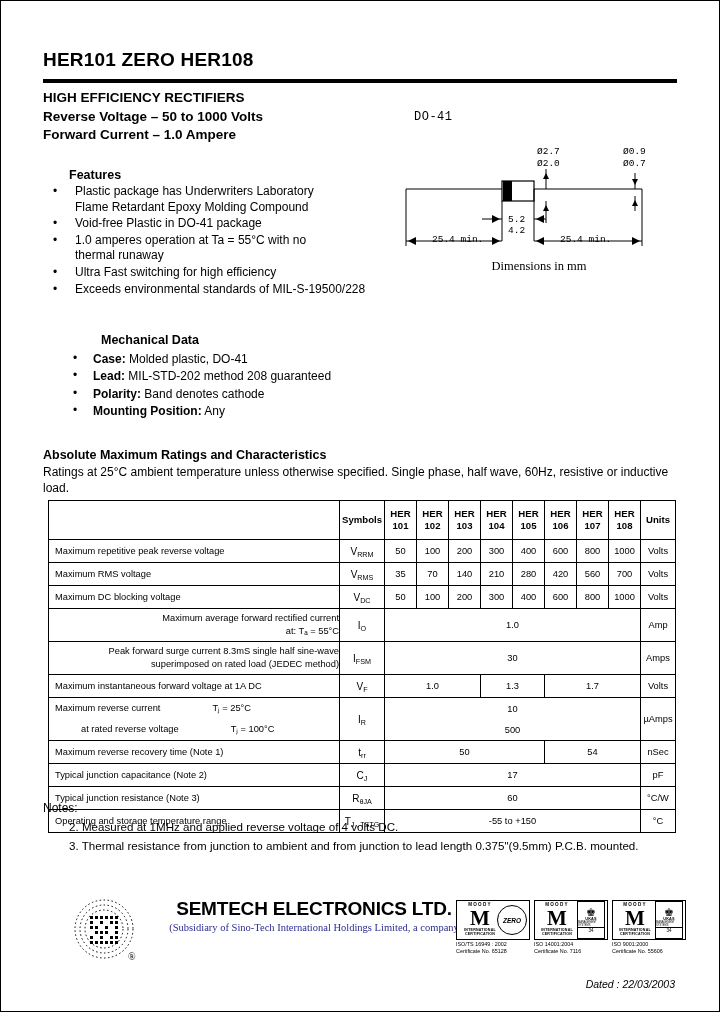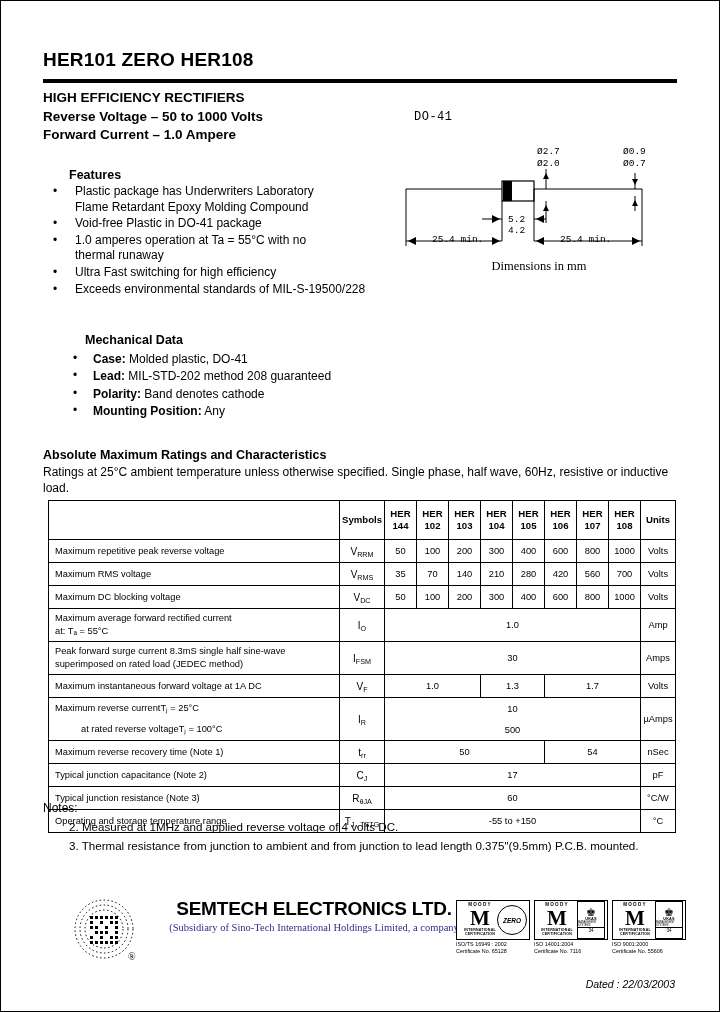--- a/index.html
+++ b/index.html
@@ -78,21 +78,21 @@
     left: 46px;
     top: 183px;
     width: 330px;
   }
   #features-list .cont {
     display: block;
     padding-left: 2px;
   }
 
   
-  #mech-head { position: absolute; left: 44px; top: 332px; padding-left: 40px; }
+  #mech-head { position: absolute; left: 60px; top: 332px; padding-left: 40px; }
   #mech-list {
     position: absolute;
     left: 66px;
     top: 350px;
     width: 330px;
   }
   #mech-list li { line-height: 16.4px; }
   #mech-list b { font-weight: bold; }
 
   
@@ -179,23 +179,24 @@
     height: 34px;
     line-height: 12px;
   }
   #ratings-table thead td.sym,
   #ratings-table thead td.units { font-weight: bold; font-size: 9.6px; }
   .r2 { display: block; }
   .row-tall td { height: 28px; }
   .row-norm td { height: 18px; }
   .tcell-split { text-align: center; }
   sub { font-size: 7.2px; vertical-align: baseline; position: relative; top: 2px; }
-  .descline { display: block; }
+  .descline { display: block; text-align: right; }
   .desc .rt {
     display: inline-block;
+    margin-left: 52px;
   }
 
   
   #notes-head {
     position: absolute;
     left: 42px;
     top: 800px;
     font-size: 12px;
   }
   #notes-list {
@@ -450,21 +451,21 @@
   <div id="amr-head" class="sec-head">Absolute Maximum Ratings and Characteristics</div>
   <div id="amr-note">Ratings at 25°C ambient temperature unless otherwise specified. Single phase, half wave, 60Hz, resistive or inductive load.</div>
 
   <table id="ratings-table">
     <thead>
       <tr>
         <td class="desc"></td>
         <td class="sym">Symbols</td>
         <td class="val">
           <span class="r2">HER</span>
-          <span class="r2">144</span>
+          <span class="r2">101</span>
         </td>
         <td class="val">
           <span class="r2">HER</span>
           <span class="r2">102</span>
         </td>
         <td class="val">
           <span class="r2">HER</span>
           <span class="r2">103</span>
         </td>
         <td class="val">

